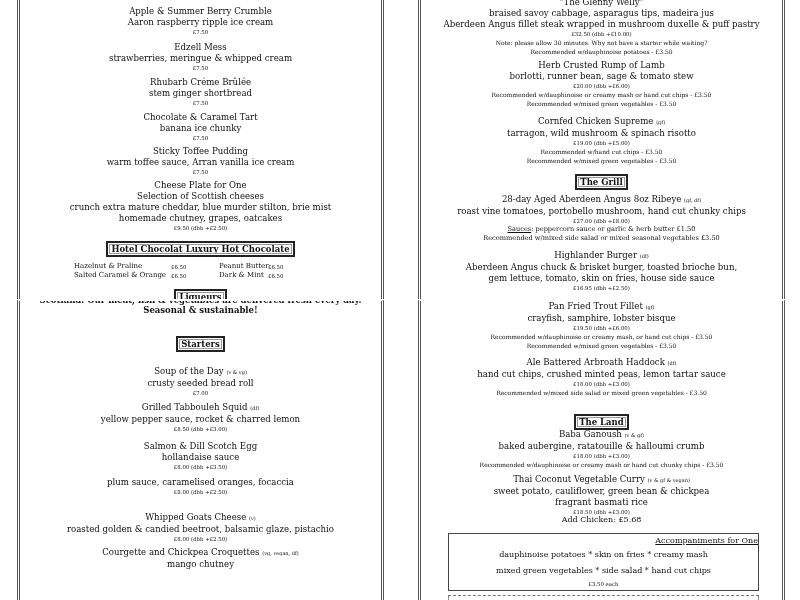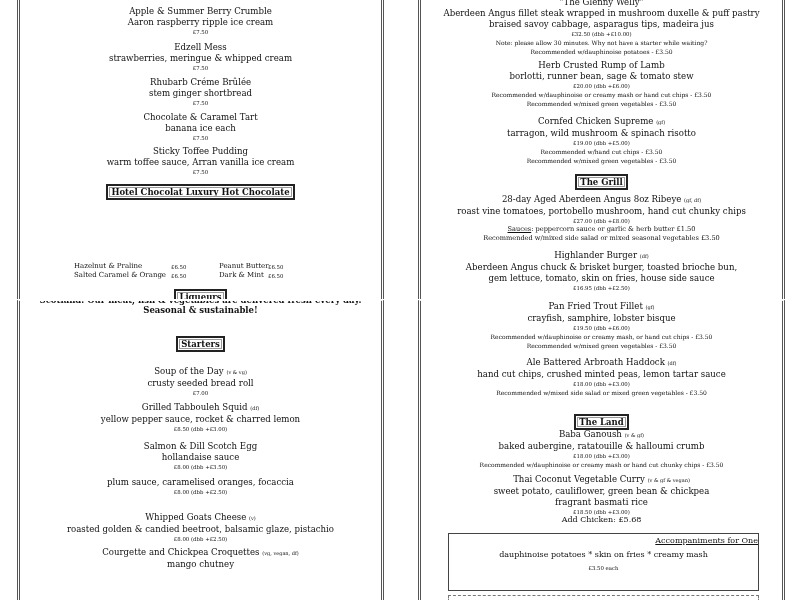--- a/index.html
+++ b/index.html
@@ -54,27 +54,34 @@
       <span class="desc">strawberries, meringue &amp; whipped cream</span>
       <span class="price">£7.50</span>
     </div>
     <div class="dish" style="height:35px;">
       <span class="name">Rhubarb Créme Brûlée</span>
       <span class="desc">stem ginger shortbread</span>
       <span class="price">£7.50</span>
     </div>
     <div class="dish" style="height:34px;">
       <span class="name">Chocolate &amp; Caramel Tart</span>
-      <span class="desc">banana ice each</span>
+      <span class="desc">banana ice chunky</span>
       <span class="price">£7.50</span>
     </div>
     <div class="dish" style="height:34px;">
       <span class="name">Sticky Toffee Pudding</span>
       <span class="desc">warm toffee sauce, Arran vanilla ice cream</span>
       <span class="price">£7.50</span>
+    </div>
+    <div class="dish" style="height:57px;">
+      <span class="name">Cheese Plate for One</span>
+      <span class="desc">Selection of Scottish cheeses</span>
+      <span class="desc">crunch extra mature cheddar, blue murder stilton, brie mist</span>
+      <span class="desc">homemade chutney, grapes, oatcakes</span>
+      <span class="price">£9.50 (dbb +£2.50)</span>
     </div>
     <div>
       <span class="section-title">Hotel Chocolat Luxury Hot Chocolate</span>
     </div>
   </div>
   <div class="choc-grid" style="left:54px; top:261px; width:260px; height:22px;">
     <span style="left:0; top:0;">Hazelnut &amp; Praline</span>
     <span class="p" style="left:97px; top:1px;">£6.50</span>
     <span style="left:0; top:9px;">Salted Caramel &amp; Orange</span>
     <span class="p" style="left:97px; top:10px;">£6.50</span>
@@ -125,22 +132,22 @@
       <span class="name"><span>Courgette and Chickpea Croquettes</span> <span class="diet">(vg, vegan, df)</span></span>
       <span class="desc">mango chutney</span>
     </div>
   </div>
 </div>
 
 <div class="panel" style="left:418px; top:0; width:367px; height:299px;">
   <div class="inner" style="top:-3px;">
     <div class="dish" style="height:63px;">
       <span class="name">"The Glenny Welly"</span>
+      <span class="desc">braised savoy cabbage, asparagus tips, madeira jus</span>
       <span class="desc">Aberdeen Angus fillet steak wrapped in mushroom duxelle &amp; puff pastry</span>
-      <span class="desc">braised savoy cabbage, asparagus tips, madeira jus</span>
       <span class="price">£32.50 (dbb +£10.00)</span>
       <span class="note">Note: please allow 30 minutes. Why not have a starter while waiting?</span>
       <span class="note">Recommended w/dauphinoise potatoes - £3.50</span>
     </div>
     <div class="dish" style="height:56px;">
       <span class="name">Herb Crusted Rump of Lamb</span>
       <span class="desc">borlotti, runner bean, sage &amp; tomato stew</span>
       <span class="price">£20.00 (dbb +£6.00)</span>
       <span class="note">Recommended w/dauphinoise or creamy mash or hand cut chips - £3.50</span>
       <span class="note">Recommended w/mixed green vegetables - £3.50</span>
@@ -201,16 +208,17 @@
       <span class="desc">fragrant basmati rice</span>
       <span class="price">£18.50 (dbb +£3.00)</span>
     </div>
     <div class="dish">
       <span class="desc" style="font-size:8px;">Add Chicken: £5.68</span>
     </div>
   </div>
   <div class="acc-box" style="left:27px; top:232px; width:311px; height:58px;">
     <div class="title">Accompaniments for One</div>
     <div class="line">dauphinoise potatoes  * skin on fries  * creamy mash</div>
+    <div class="line">mixed green vegetables * side salad * hand cut chips</div>
     <div class="each">£3.50 each</div>
   </div>
   <div class="dashed-box" style="left:27px; top:294px; width:311px; height:10px;"></div>
 </div>
 
 </body></html>

